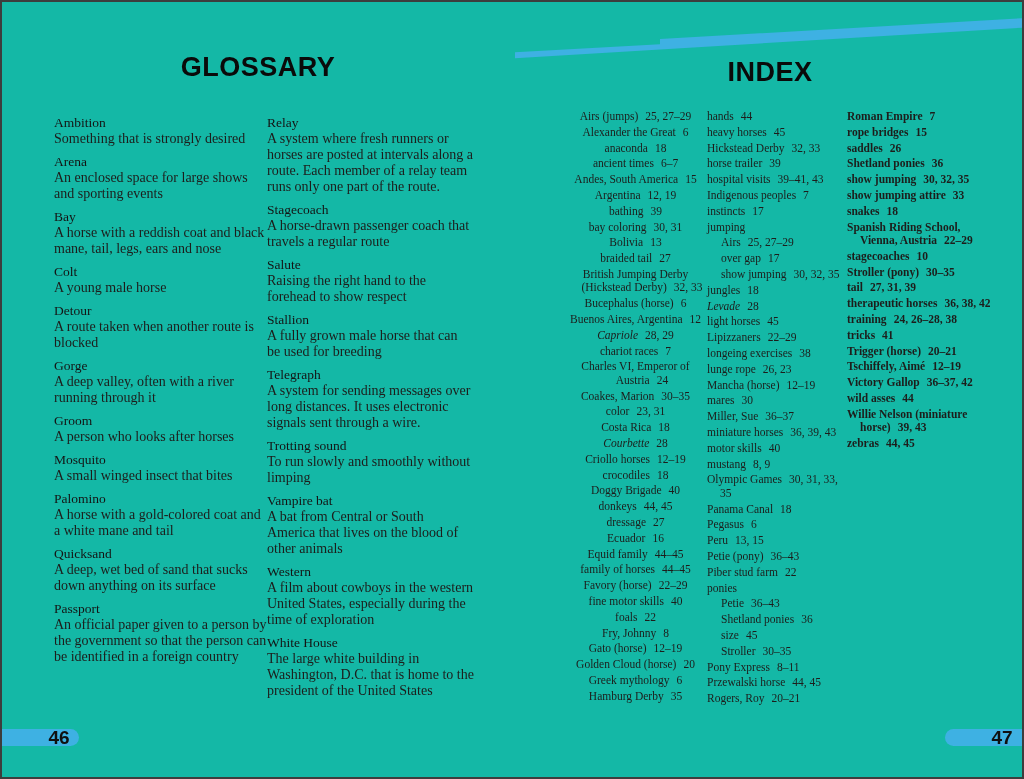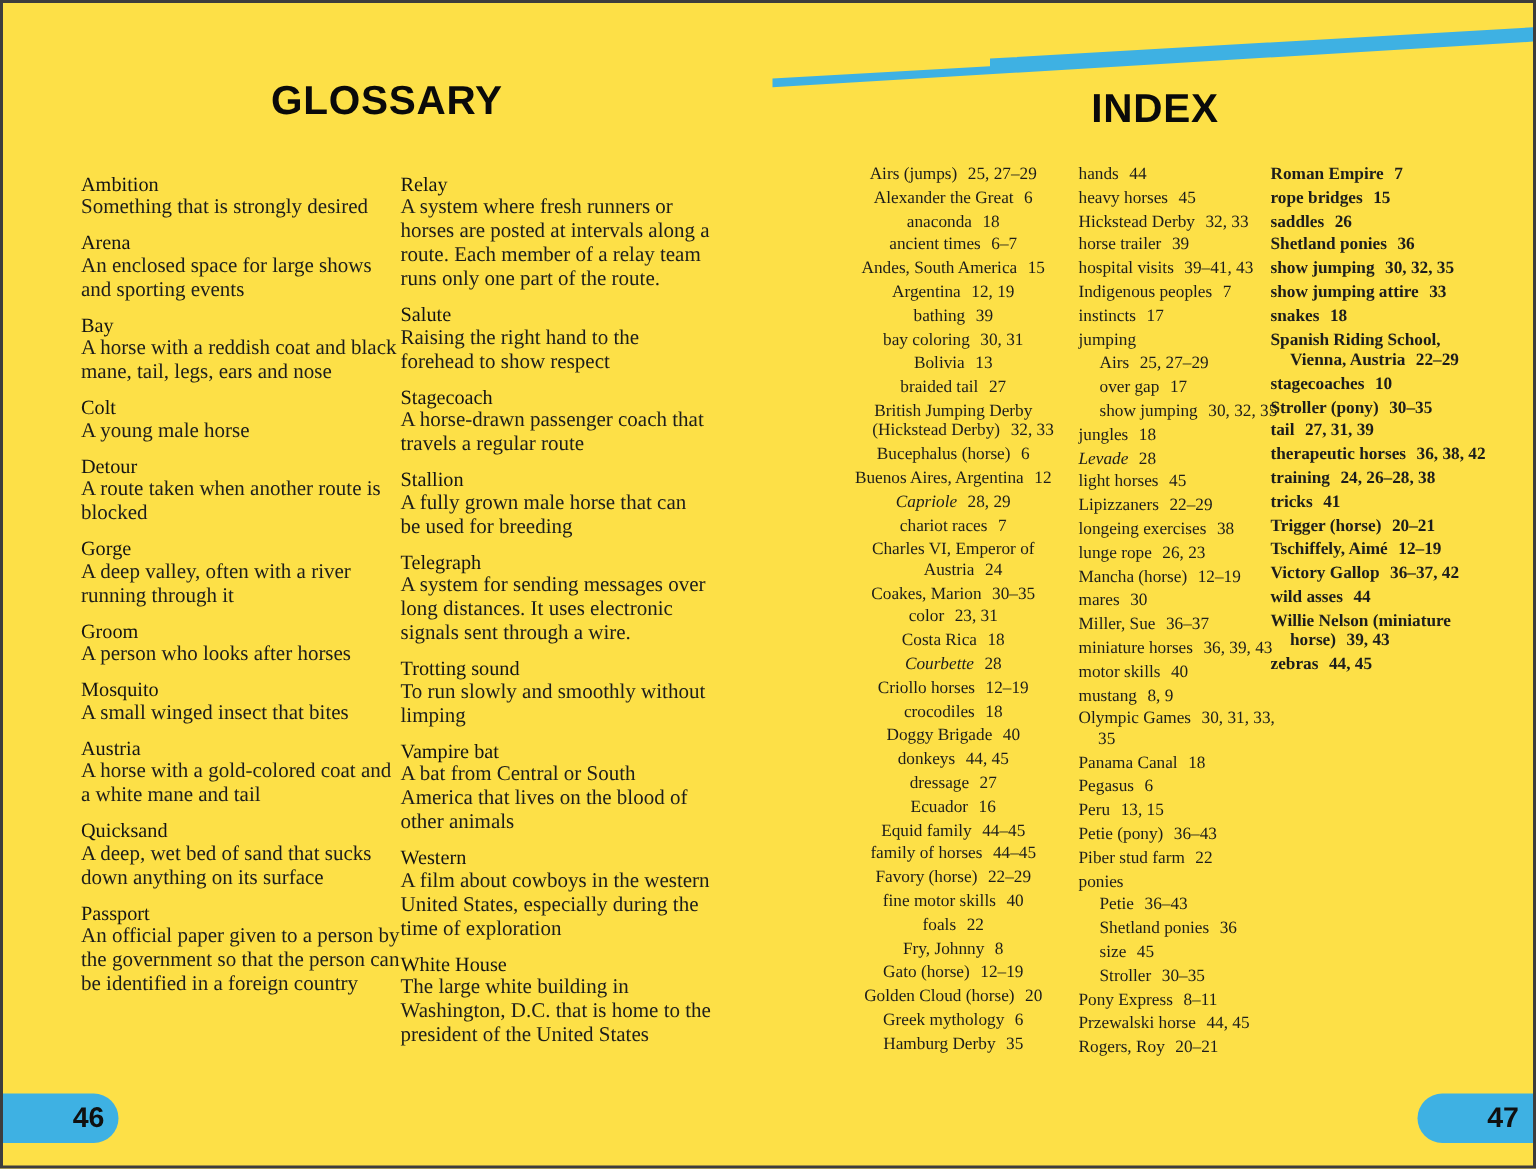--- a/index.html
+++ b/index.html
@@ -1,20 +1,20 @@
 <!DOCTYPE html>
 <html style="--accent: #3eb1e3; --ink: #1d1d1b;"><head>
 <meta charset="utf-8">
 <style>
   :root { --accent:#3eb1e3; --ink:#1d1d1b; --title:#0a0a0a; }
   * { margin:0; padding:0; box-sizing:border-box; }
   body { background:#fff; font-family:"Liberation Serif", serif; }
   .sheet {
     position:relative; width:1024px; height:779px;
-    background:#fde047; border:2px solid #3d3d3d; overflow:hidden;
+    background:#14b8a6; border:2px solid #3d3d3d; overflow:hidden;
     color:var(--ink);
   }
   .page-title {
     position:absolute; top:50px; width:512px; text-align:center;
     font-family:"Liberation Sans", sans-serif; font-weight:800;
     font-size:27px; letter-spacing:0.5px; color:var(--title);
   }
   #glossary-title { left:0; }
   #index-title { left:512px; top:55px; }
 
@@ -26,30 +26,30 @@
   .g-col { position:absolute; top:113px; }
   #g-col-0 { left:52px;  width:213px; }
   #g-col-1 { left:265px; width:207px; }
   .g-entry { margin-bottom:7px; }
   .g-term { font-weight:400; font-size:13.5px; line-height:16px; color:#141414; }
   .g-def  { font-size:14px;   line-height:16px; }
 
   
   .idx-col { position:absolute; top:108px; font-size:11.5px; }
   #idx-col-0 { left:563px; width:141px;text-align:center; }
-  #idx-col-1 { left:705px; width:137px;margin-left:12px; }
+  #idx-col-1 { left:705px; width:137px; }
   #idx-col-2 { left:845px; width:145px;font-weight:bold; }
   .idx-entry { line-height:13.4px; margin-bottom:2.4px; padding-left:13px; text-indent:-13px; }
   .idx-entry.sub { margin-left:14px; }
   .idx-term.italic { font-style:italic; }
   .idx-pages { margin-left:7px; }
 
   
   .page-badge {
-    position:absolute; top:727px; width:77px; height:33px;
+    position:absolute; top:727px; width:77px; height:17px;
     background:var(--accent);
     display:flex; align-items:center; justify-content:center;
     font-family:"Liberation Sans", sans-serif; font-weight:700;
     font-size:19px; color:#101010;padding-left:37px;
   }
   #badge-left  { left:0;  border-radius:0 17px 17px 0; }
   #badge-right { right:0; border-radius:17px 0 0 17px; }
 </style>
 </head>
 <body>
@@ -91,44 +91,44 @@
       </div>
       <div class="g-entry">
         <div class="g-term">Groom</div>
         <div class="g-def">A person who looks after horses</div>
       </div>
       <div class="g-entry">
         <div class="g-term">Mosquito</div>
         <div class="g-def">A small winged insect that bites</div>
       </div>
       <div class="g-entry">
-        <div class="g-term">Austria</div>
+        <div class="g-term">Palomino</div>
         <div class="g-def">A horse with a gold-colored coat and a white mane and tail</div>
       </div>
       <div class="g-entry">
         <div class="g-term">Quicksand</div>
         <div class="g-def">A deep, wet bed of sand that sucks down anything on its surface</div>
       </div>
       <div class="g-entry">
         <div class="g-term">Passport</div>
         <div class="g-def">An official paper given to a person by the government so that the person can be identified in a foreign country</div>
       </div>
     </div>
   <div class="g-col" id="g-col-1">
       <div class="g-entry">
         <div class="g-term">Relay</div>
         <div class="g-def">A system where fresh runners or horses are posted at intervals along a route. Each member of a relay team runs only one part of the route.</div>
       </div>
       <div class="g-entry">
+        <div class="g-term">Stagecoach</div>
+        <div class="g-def">A horse-drawn passenger coach that travels a regular route</div>
+      </div>
+      <div class="g-entry">
         <div class="g-term">Salute</div>
         <div class="g-def">Raising the right hand to the forehead to show respect</div>
-      </div>
-      <div class="g-entry">
-        <div class="g-term">Stagecoach</div>
-        <div class="g-def">A horse-drawn passenger coach that travels a regular route</div>
       </div>
       <div class="g-entry">
         <div class="g-term">Stallion</div>
         <div class="g-def">A fully grown male horse that can be used for breeding</div>
       </div>
       <div class="g-entry">
         <div class="g-term">Telegraph</div>
         <div class="g-def">A system for sending messages over long distances. It uses electronic signals sent through a wire.</div>
       </div>
       <div class="g-entry">

